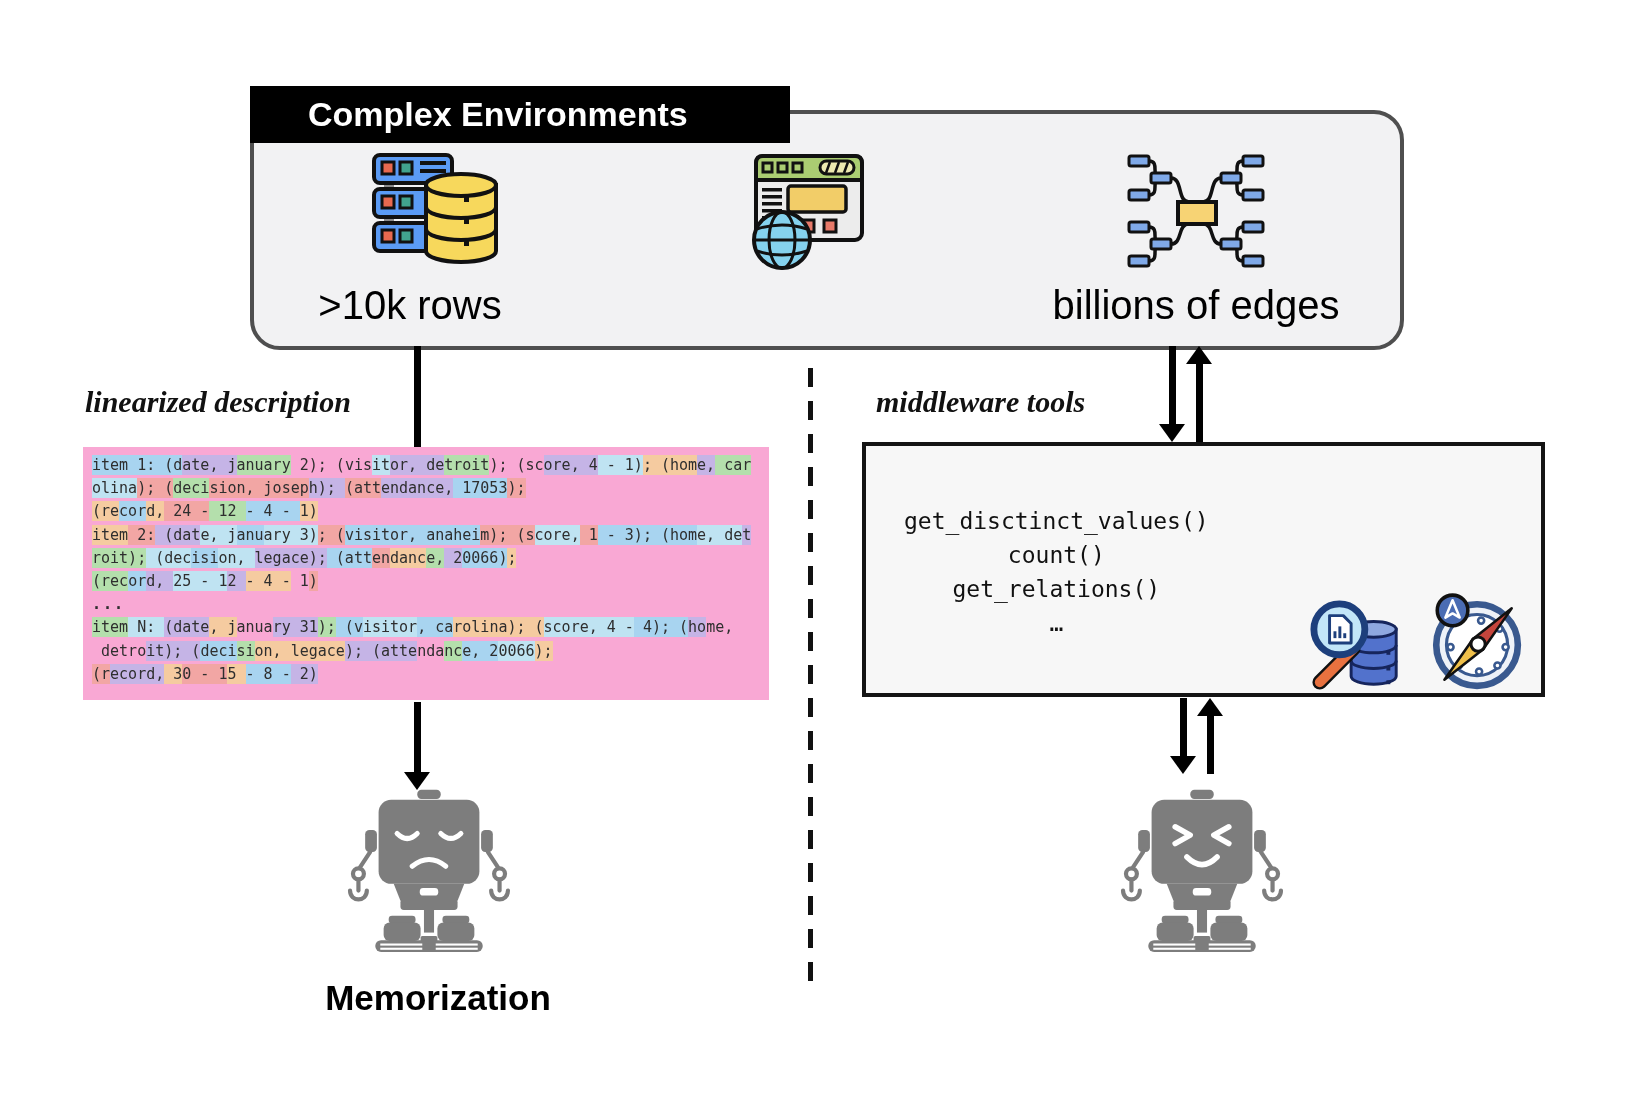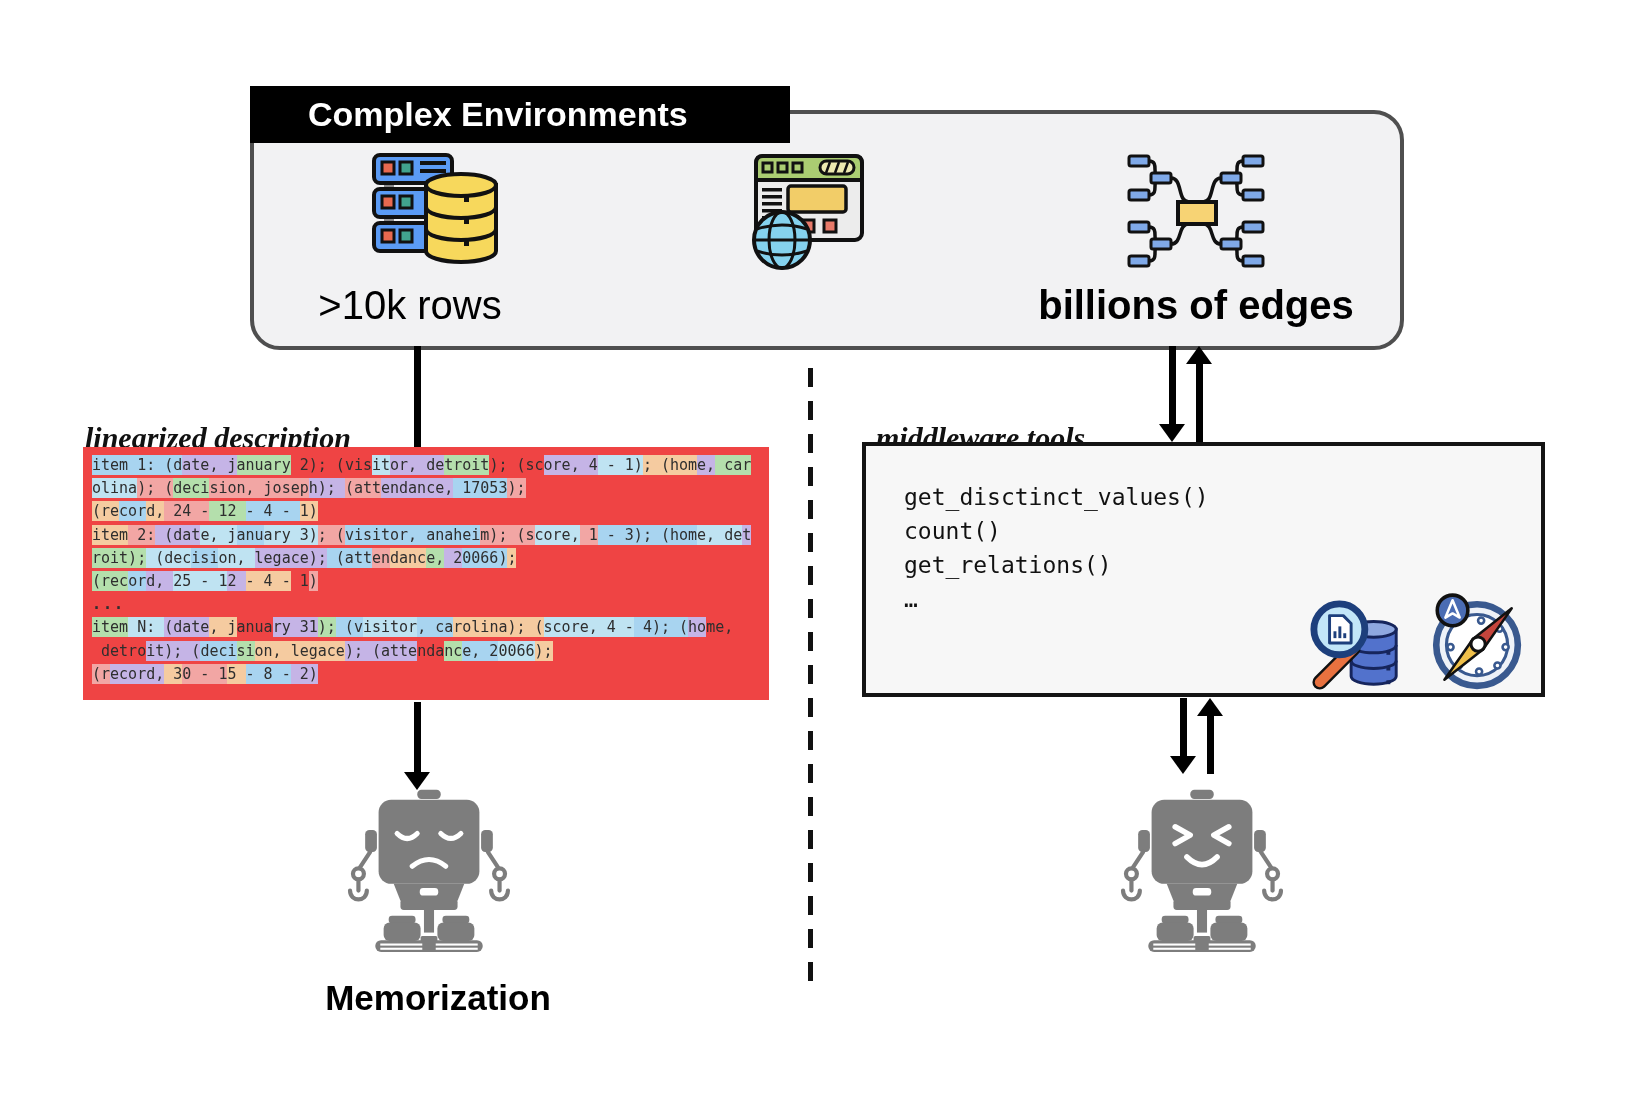--- a/index.html
+++ b/index.html
@@ -11,45 +11,45 @@
            background:#f2f2f3;border:4px solid #4f4f4f;border-radius:30px;}
   .env-header{position:absolute;left:250px;top:86px;width:540px;height:57px;background:#000;}
   .env-title{position:absolute;left:58px;top:0;height:57px;line-height:57px;color:#fff;
              font-size:34px;font-weight:bold;white-space:nowrap;}
   .env-label{position:absolute;top:283px;transform:translateX(-50%);font-size:40px;color:#000;
              white-space:nowrap;font-weight:400;}
   .env-icon{position:absolute;}
 
   
   .caption{position:absolute;font-family:"Liberation Serif","DejaVu Serif",serif;
-           font-weight:bold;font-style:italic;font-size:30px;color:#111;white-space:nowrap;margin-top:36px;}
+           font-weight:bold;font-style:italic;font-size:30px;color:#111;white-space:nowrap;}
 
   
   .vshaft{position:absolute;width:7px;background:#000;}
   .ah-down{position:absolute;width:0;height:0;border-left:13px solid transparent;
            border-right:13px solid transparent;border-top:18px solid #000;}
   .ah-up{position:absolute;width:0;height:0;border-left:13px solid transparent;
          border-right:13px solid transparent;border-bottom:18px solid #000;}
 
   
   .divider{position:absolute;left:808px;top:368px;width:5px;height:624px;
            background:repeating-linear-gradient(to bottom,#111 0 19px,transparent 19px 33px);}
 
   
-  .lin-block{position:absolute;left:83px;top:447px;width:686px;height:253px;background:#ef4444;
+  .lin-block{position:absolute;left:83px;top:447px;width:686px;height:253px;background:#f9a8d4;
              padding:7px 0 0 9px;box-sizing:border-box;}
   .lin-line{font-family:"DejaVu Sans Mono",monospace;font-size:15px;line-height:23.2px;
             white-space:pre;color:#2e2e2e;}
   .lin-line span{padding:1px 0;}
   .dots{font-weight:bold;letter-spacing:2px;}
 
   
   .tools-box{position:absolute;left:862px;top:442px;width:683px;height:255px;background:#f7f7f7;
              border:4px solid #141414;box-sizing:border-box;}
-  .tools-list{position:absolute;left:904px;top:480px;}
+  .tools-list{position:absolute;left:904px;top:504px;text-align:center;}
   .tool-line{font-family:"DejaVu Sans Mono",monospace;font-size:23px;line-height:34px;
              color:#111;white-space:pre;}
 
   
   .bottom-label{position:absolute;top:978px;transform:translateX(-50%);font-size:35px;
                 font-weight:bold;color:#000;white-space:nowrap;}
 
   .abs{position:absolute;}
 </style>
 </head>
@@ -138,21 +138,21 @@
       <rect x="122" y="38" width="20" height="10" rx="2"></rect>
       <rect x="122" y="70" width="20" height="10" rx="2"></rect>
       <rect x="122" y="104" width="20" height="10" rx="2"></rect>
       <rect x="100" y="21" width="20" height="10" rx="2"></rect>
       <rect x="100" y="87" width="20" height="10" rx="2"></rect>
     </g>
     <rect x="57" y="50" width="38" height="22" fill="#f7d374" stroke="#111" stroke-width="4"></rect>
   </svg>
 
   <div class="env-label" style="left:410px;">&gt;10k rows</div>
-  <div class="env-label" style="left:1196px;font-weight:bold;">billions of edges</div>
+  <div class="env-label" style="left:1196px;">billions of edges</div>
 
   <div class="vshaft" style="left:414px;top:346px;height:102px;"></div>
 
   <div>
     <div class="vshaft" style="left:414px;top:702px;height:72px;"></div>
     <div class="ah-down" style="left:404px;top:772px;"></div>
   </div>
 
   <div>
     <div class="vshaft" style="left:1169px;top:346px;height:80px;"></div>

